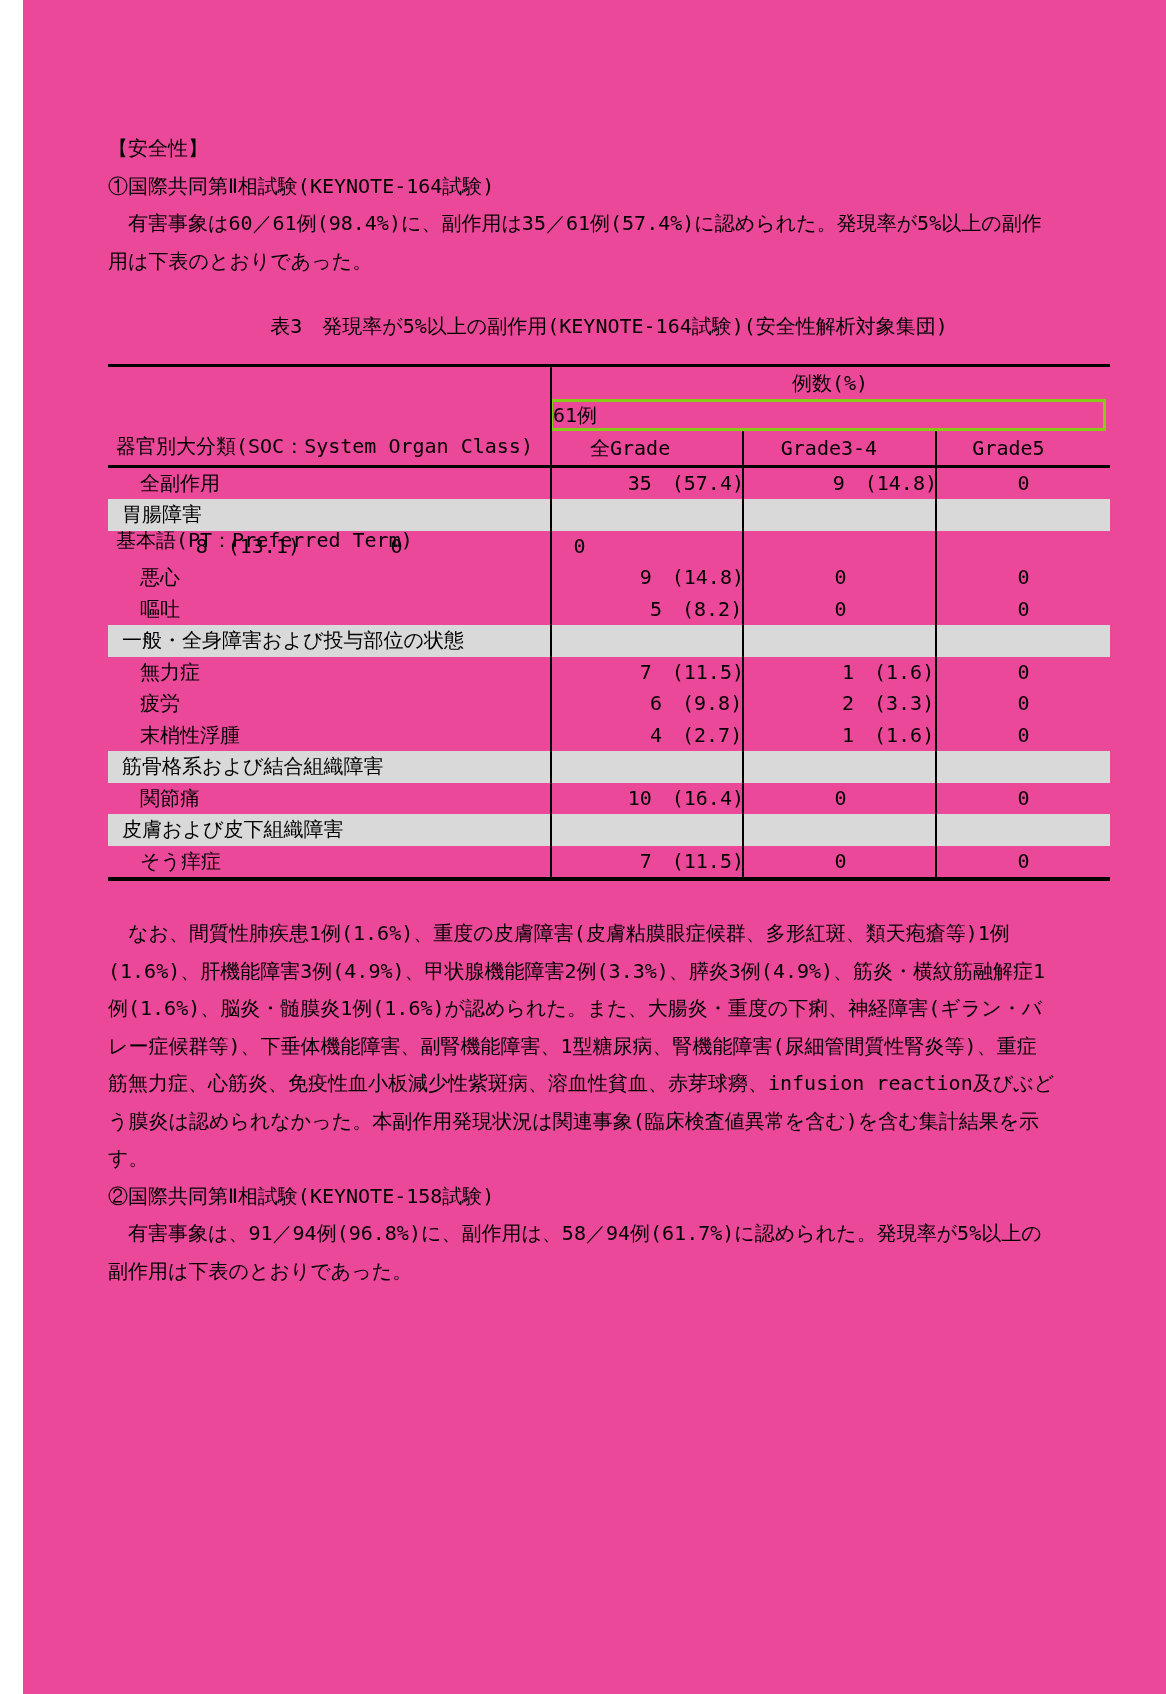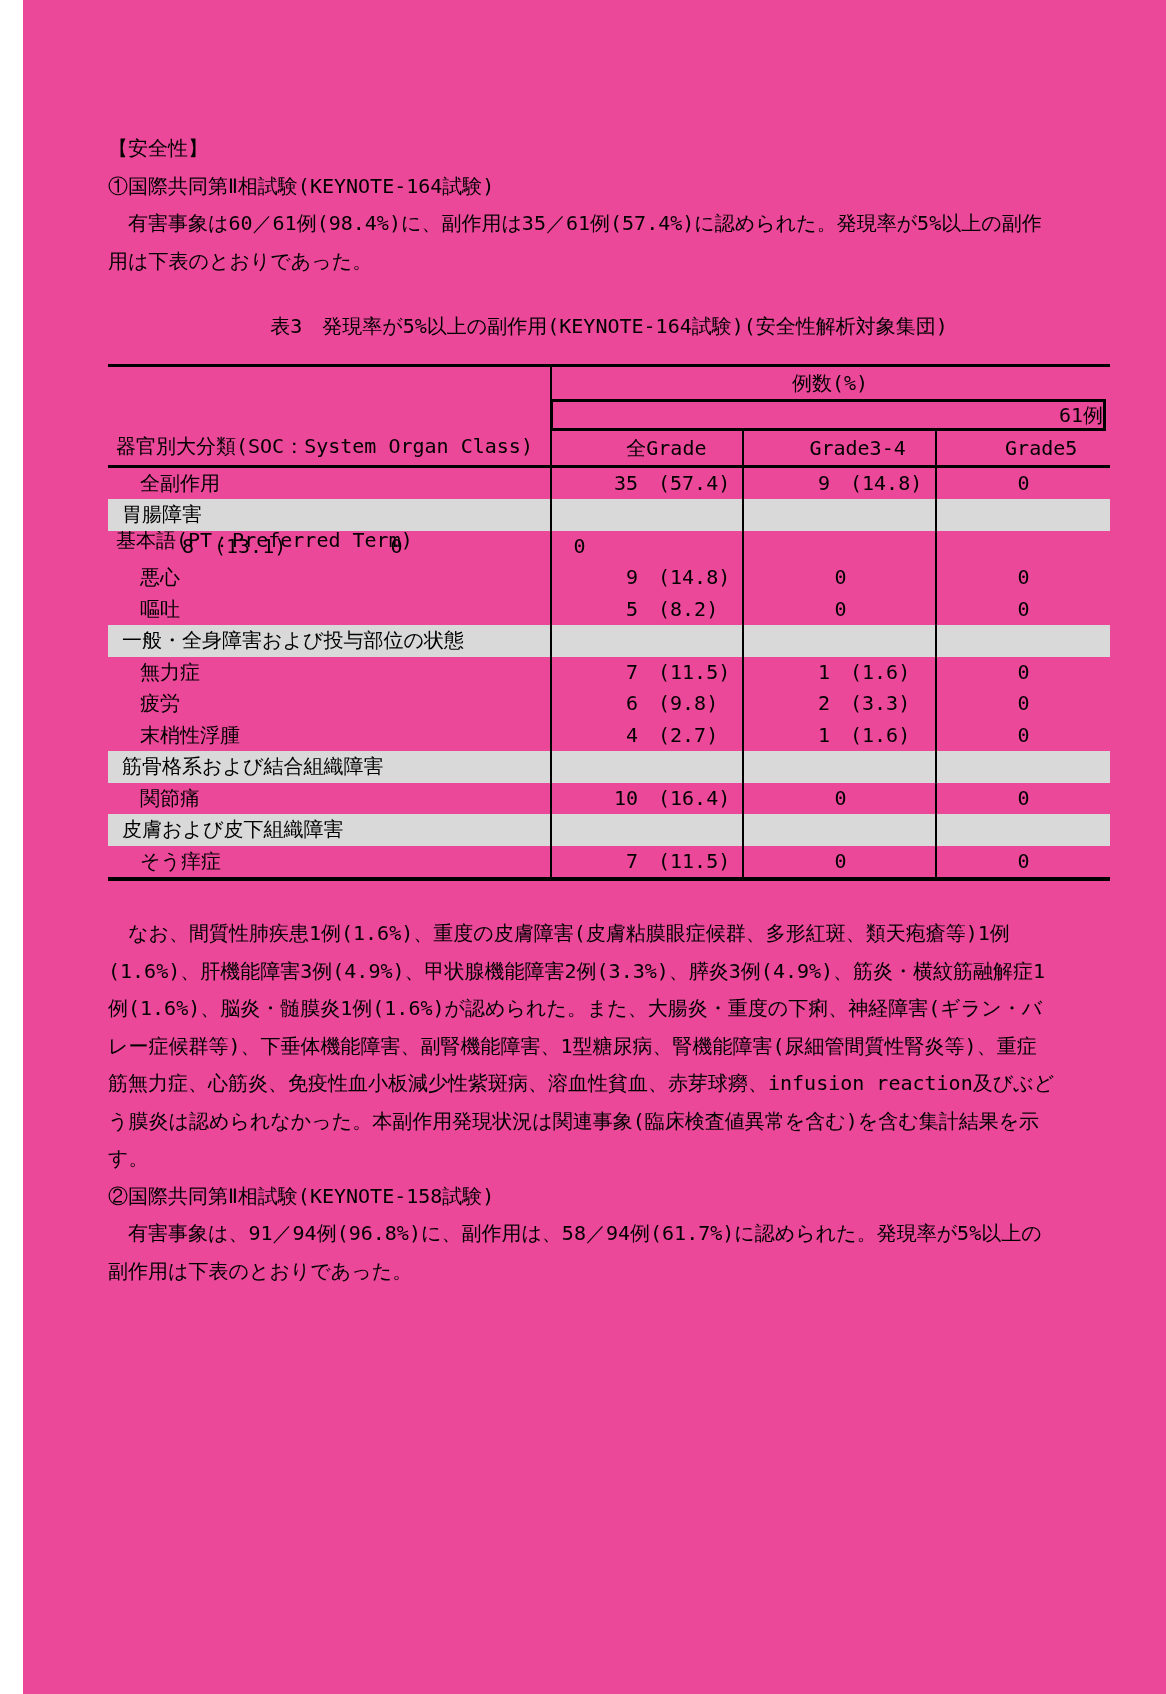--- a/index.html
+++ b/index.html
@@ -14,33 +14,33 @@
   .caption { margin-top:28px; line-height:37.5px; height:37.5px; text-align:center; white-space:pre; }
 
   
   .aetable { position:relative; margin-top:18px; width:1002px;
              border-top:3px solid #000; border-bottom:4px solid #000; }
   .thead { position:relative; height:98px; border-bottom:3px solid #000; }
   .soc-label { position:absolute; left:8px; top:1px; line-height:31.5px; white-space:pre; }
   .cases-label { position:absolute; left:442px; top:0; width:560px; height:32px;
                  line-height:32px; text-align:center; }
   .n-box { position:absolute; left:442px; top:32px; width:556px; height:32px;
-           box-sizing:border-box; border:3px solid #000000; line-height:26px; text-align:right; }
+           box-sizing:border-box; border:3px solid #84cc16; line-height:26px; text-align:left; }
   .grade-row { position:absolute; left:444px; top:64px; width:558px; height:34px; display:flex; }
-  .gc { line-height:34px; text-align:center;padding-left:38px; }
+  .gc { line-height:34px; text-align:left;padding-left:38px; }
   .gc2 { width:192px; } .gc3 { width:193px; } .gc4 { width:173px; }
 
   .tbody { position:relative; }
   .row { display:flex; height:31.5px; line-height:31.5px; }
   .row.cat { background:#d9d9d9; }
   .c1 { width:444px; box-sizing:border-box; padding-left:32px; white-space:pre; overflow:hidden;font-family:Liberation Serif, serif; }
   .row.cat .c1 { padding-left:14px; }
   .c2 { width:192px; display:flex; } .c3 { width:193px; display:flex; } .c4 { width:173px; display:flex; }
   .num { display:flex; width:100%; }
-  .num .cnt { width:86px; text-align:right; white-space:pre; }
+  .num .cnt { width:86px; text-align:right; white-space:pre;padding-left:24px; }
   .num .pct { margin-left:20px; white-space:pre; }
   .zerocell { width:100%; text-align:center; display:block; }
 
   
   .vline { position:absolute; width:2px; background:#000; }
   .vline-main { left:442px; top:0; bottom:0; }
   .vline-sub1 { left:634px; top:64px; bottom:0; }
   .vline-sub2 { left:827px; top:64px; bottom:0; }
 
   .para2-start { margin-top:34px; }

